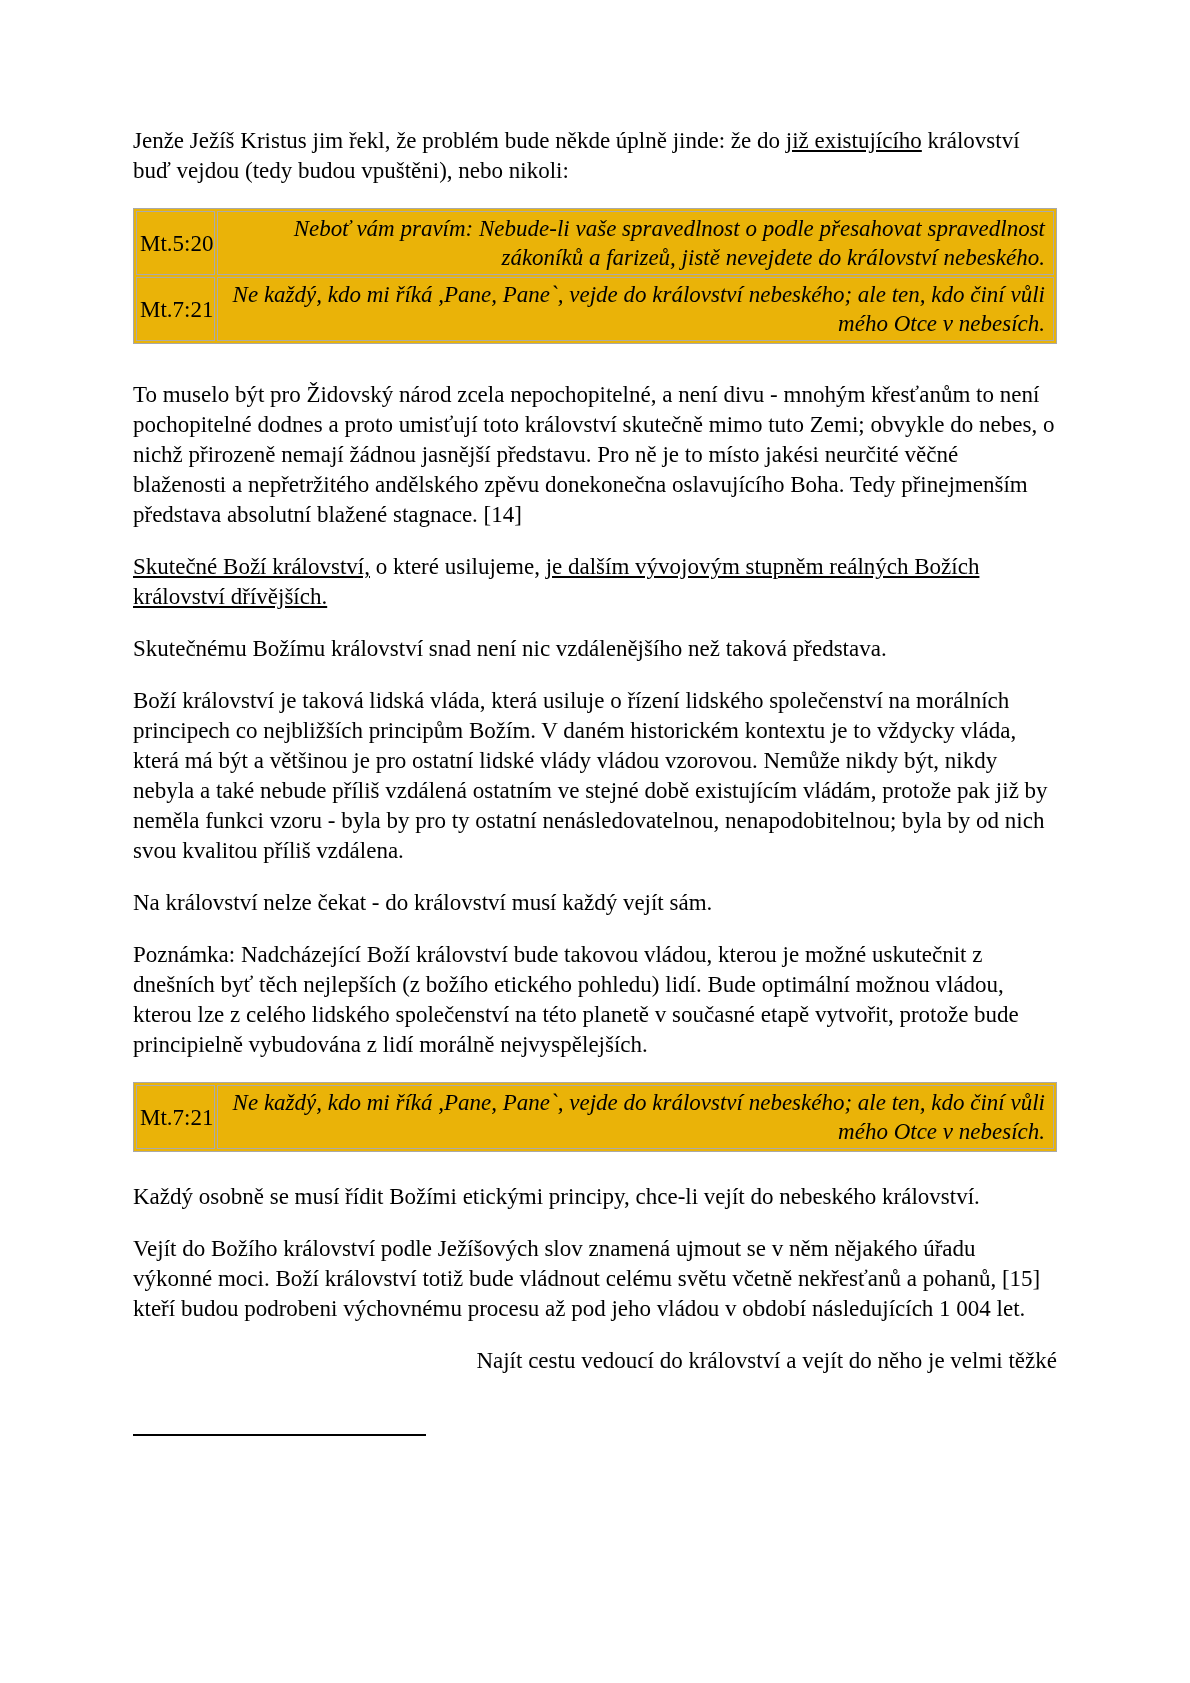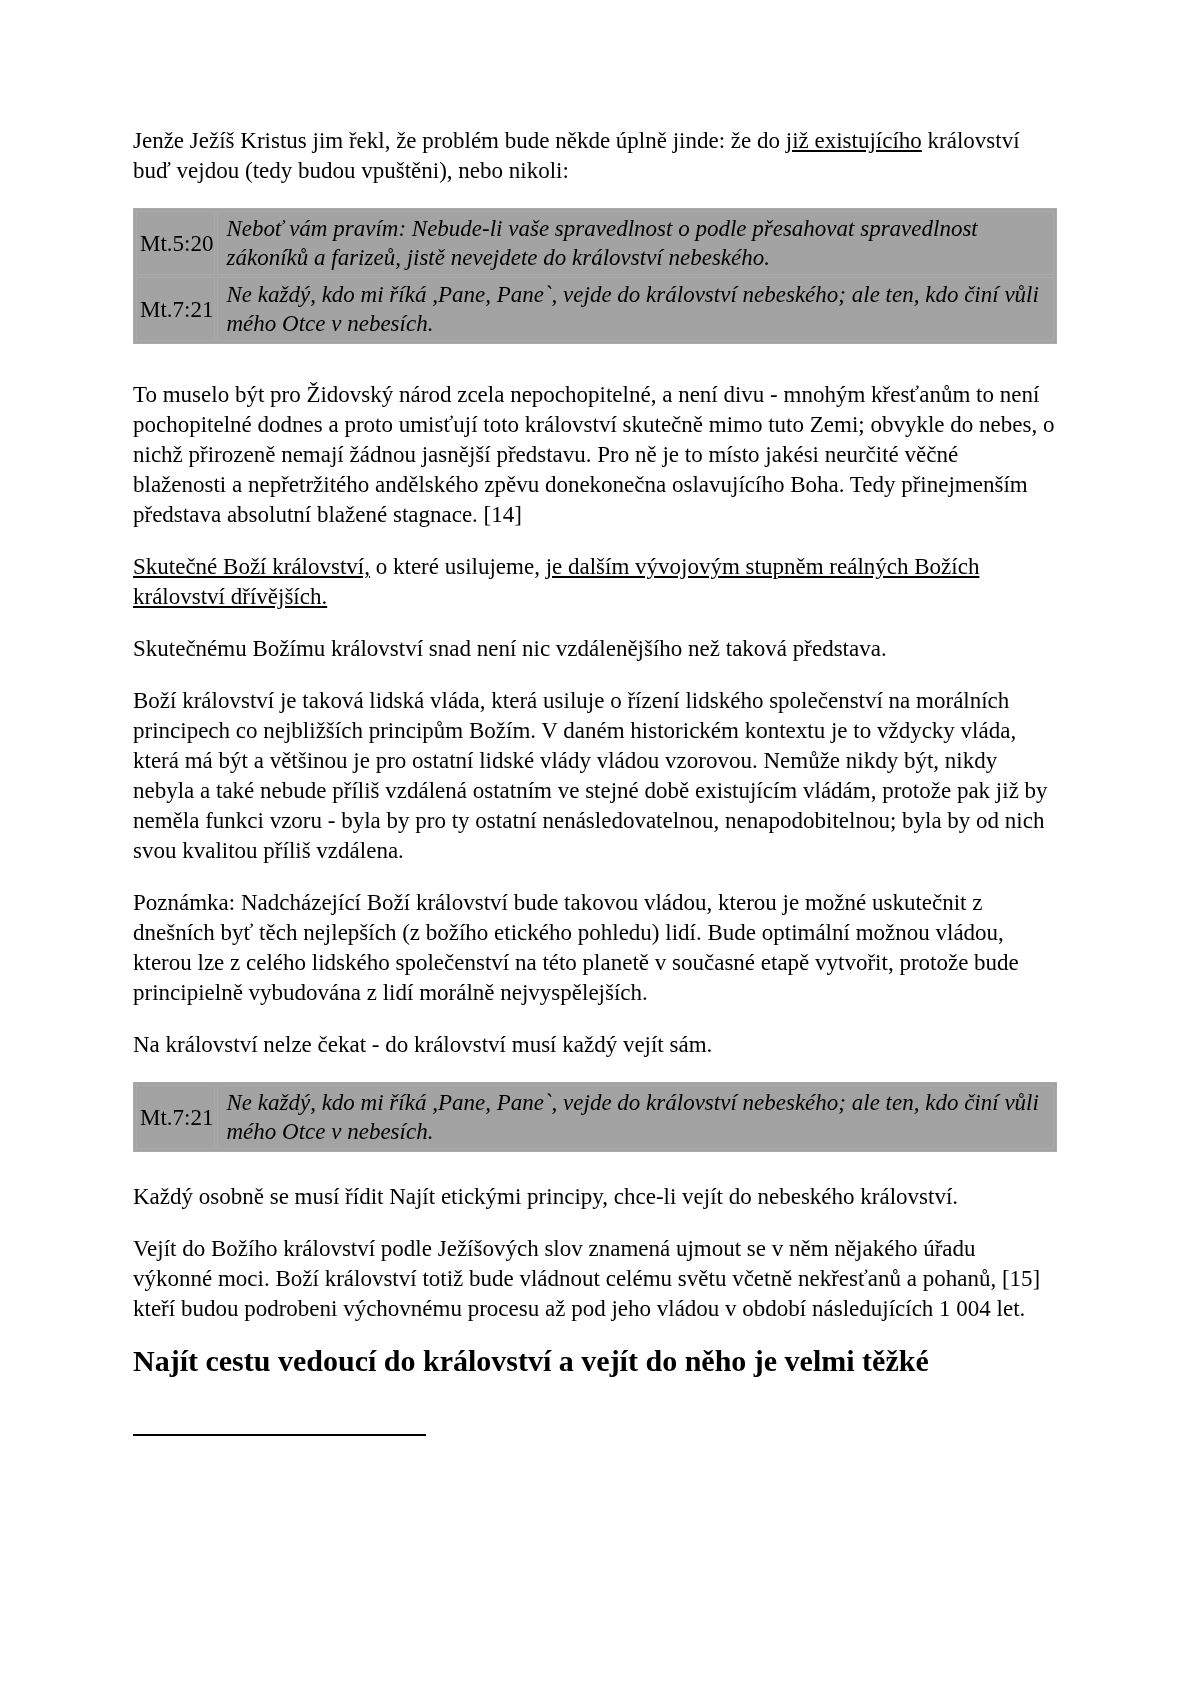--- a/index.html
+++ b/index.html
@@ -29,21 +29,22 @@
     text-align: left;
   }
   .u { text-decoration: underline; }
 
   table.verse-table {
     border-collapse: separate;
     border-spacing: 2px;
     width: 100%;
     border: 1px solid #a9a9a9;
     margin: 14px 0 36px 0;
-    background: #a3a3a3;
+    background: #eab308;
+    text-align: right;
   }
   table.verse-table.second {
     margin: 0 0 30px 0;
   }
   table.verse-table td {
     border: 1px solid #aaaaaa;
     font-size: 23px;
     vertical-align: middle;
   }
   td.verse-ref {
@@ -52,24 +53,24 @@
     line-height: 29px;
     white-space: nowrap;
   }
   td.verse-text {
     font-style: italic;
     padding: 2px 8px 2px 8px;
     line-height: 29px;
   }
 
   .center-heading {
-    font-size: 30px;
+    font-size: 23px;
     line-height: 30px;
-    font-weight: bold;
-    text-align: left;
+    font-weight: normal;
+    text-align: right;
     margin: 0 0 0 0;
   }
   .footnote-rule {
     margin-top: 58px;
     width: 293px;
     height: 0;
     border-top: 2px solid #000000;
   }
 </style>
 </head>
@@ -93,34 +94,34 @@
     </table>
 
   <p class="para">To muselo být pro Židovský národ zcela nepochopitelné, a není divu - mnohým křesťanům to není pochopitelné dodnes a proto umisťují toto království skutečně mimo tuto Zemi; obvykle do nebes, o nichž přirozeně nemají žádnou jasnější představu. Pro ně je to místo jakési neurčité věčné blaženosti a nepřetržitého andělského zpěvu donekonečna oslavujícího Boha. Tedy přinejmenším představa absolutní blažené stagnace. [14]</p>
 
   <p class="para"><span class="u">Skutečné Boží království,</span><span> o které usilujeme, </span><span class="u">je dalším vývojovým stupněm reálných Božích království dřívějších.</span></p>
 
   <p class="para">Skutečnému Božímu království snad není nic vzdálenějšího než taková představa.</p>
 
   <p class="para">Boží království je taková lidská vláda, která usiluje o řízení lidského společenství na morálních principech co nejbližších principům Božím. V daném historickém kontextu je to vždycky vláda, která má být a většinou je pro ostatní lidské vlády vládou vzorovou. Nemůže nikdy být, nikdy nebyla a také nebude příliš vzdálená ostatním ve stejné době existujícím vládám, protože pak již by neměla funkci vzoru - byla by pro ty ostatní nenásledovatelnou, nenapodobitelnou; byla by od nich svou kvalitou příliš vzdálena.</p>
 
+  <p class="para">Na království nelze čekat - do království musí každý vejít sám.</p>
+
   <p class="para">Poznámka: Nadcházející Boží království bude takovou vládou, kterou je možné uskutečnit z dnešních byť těch nejlepších (z božího etického pohledu) lidí. Bude optimální možnou vládou, kterou lze z celého lidského společenství na této planetě v současné etapě vytvořit, protože bude principielně vybudována z lidí morálně nejvyspělejších.</p>
-
-  <p class="para">Na království nelze čekat - do království musí každý vejít sám.</p>
 
   <table class="verse-table second">
     <tbody>
         <tr>
       <td class="verse-ref">Mt.7:21</td>
       <td class="verse-text">Ne každý, kdo mi říká ,Pane, Pane`, vejde do království nebeského; ale ten, kdo činí vůli mého Otce v nebesích.</td>
     </tr>
   </tbody>
     </table>
 
-  <p class="para">Každý osobně se musí řídit Najít etickými principy, chce-li vejít do nebeského království.</p>
+  <p class="para">Každý osobně se musí řídit Božími etickými principy, chce-li vejít do nebeského království.</p>
 
   <p class="para">Vejít do Božího království podle Ježíšových slov znamená ujmout se v něm nějakého úřadu výkonné moci. Boží království totiž bude vládnout celému světu včetně nekřesťanů a pohanů, [15] kteří budou podrobeni výchovnému procesu až pod jeho vládou v období následujících 1 004 let.</p>
 
   <p class="center-heading">Najít cestu vedoucí do království a vejít do něho je velmi těžké</p>
 
   <div class="footnote-rule"></div>
 
 </div>
 
 </body></html>

